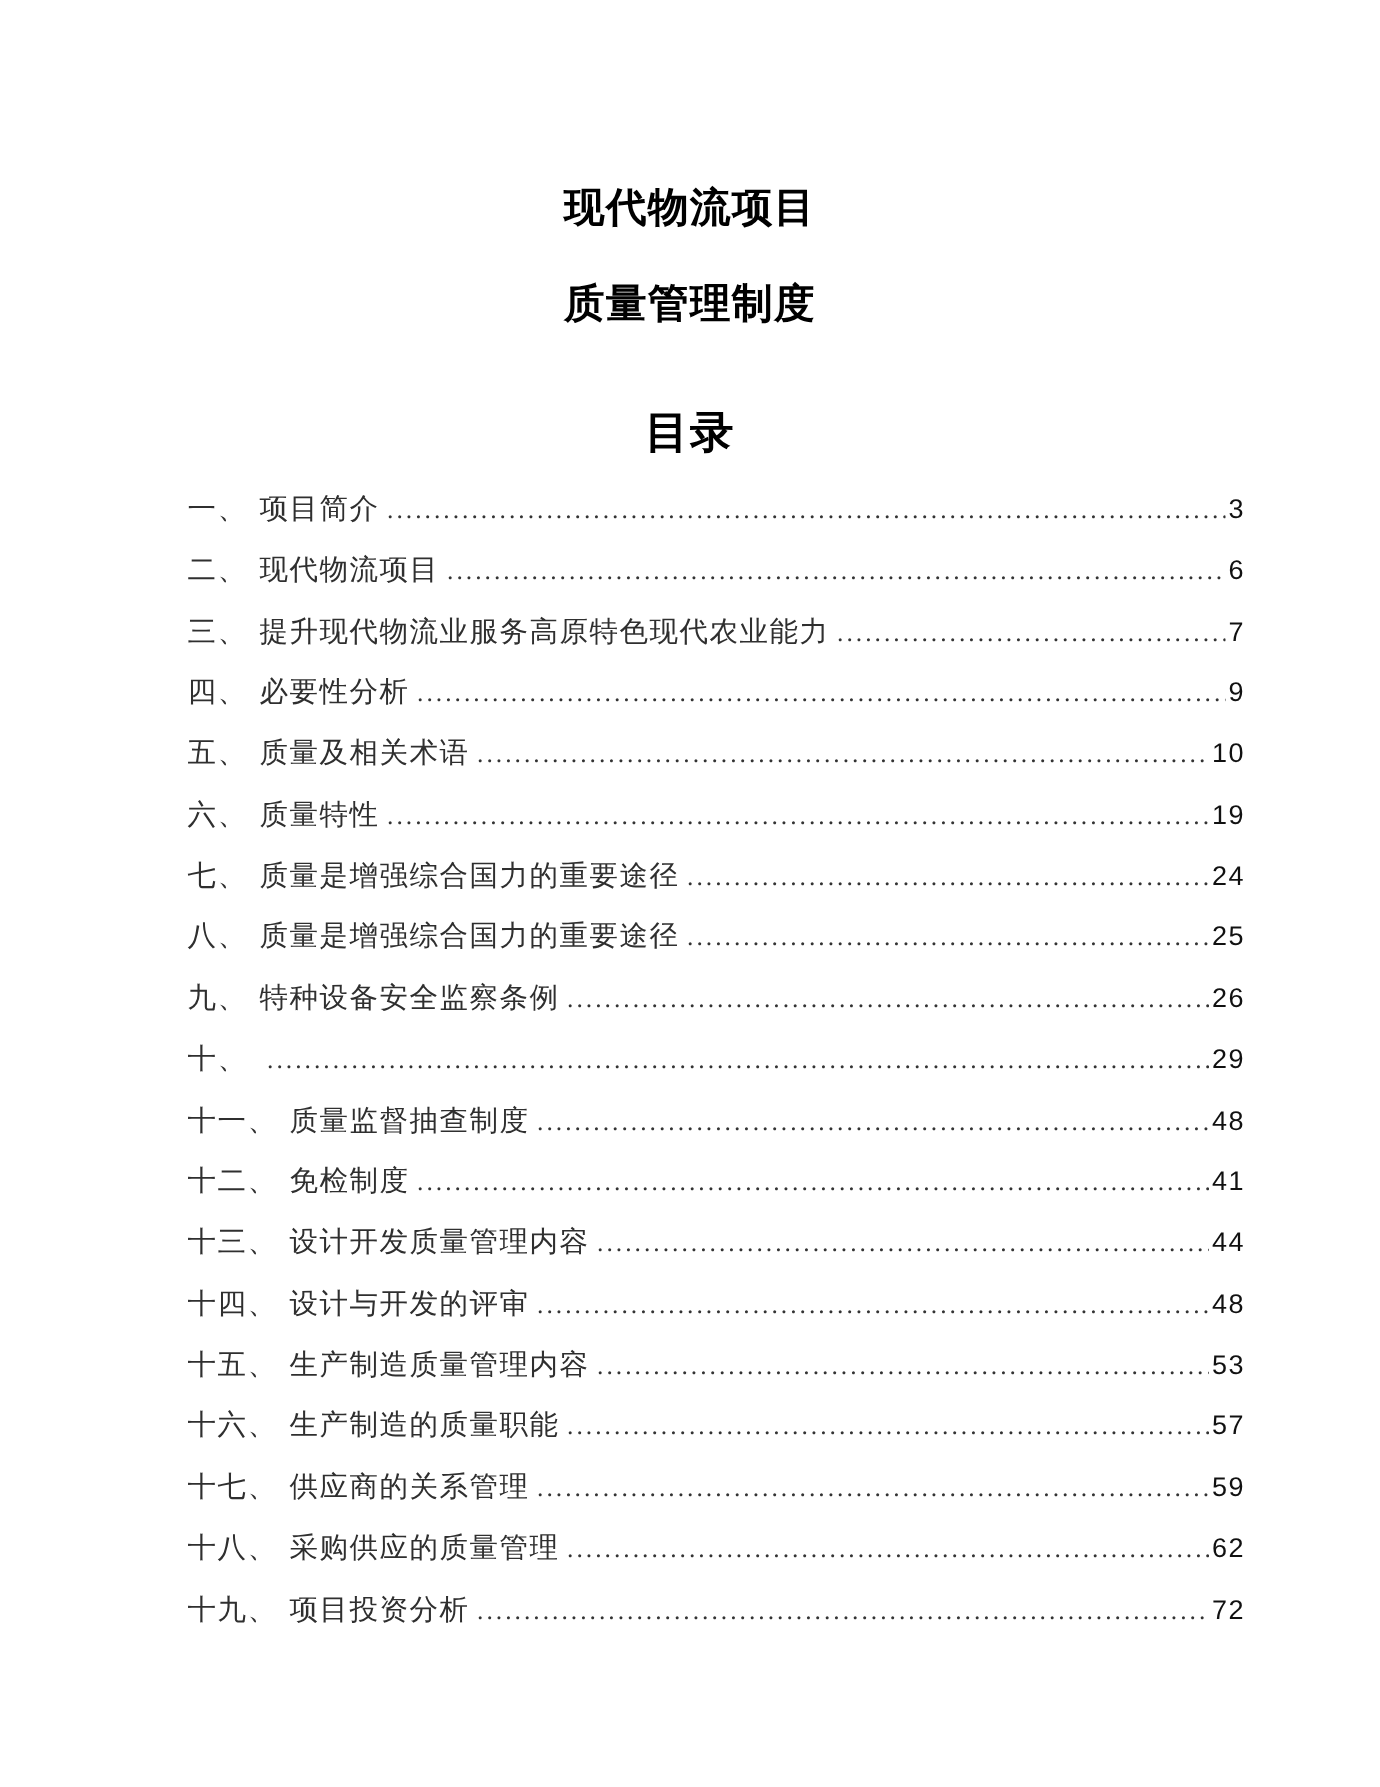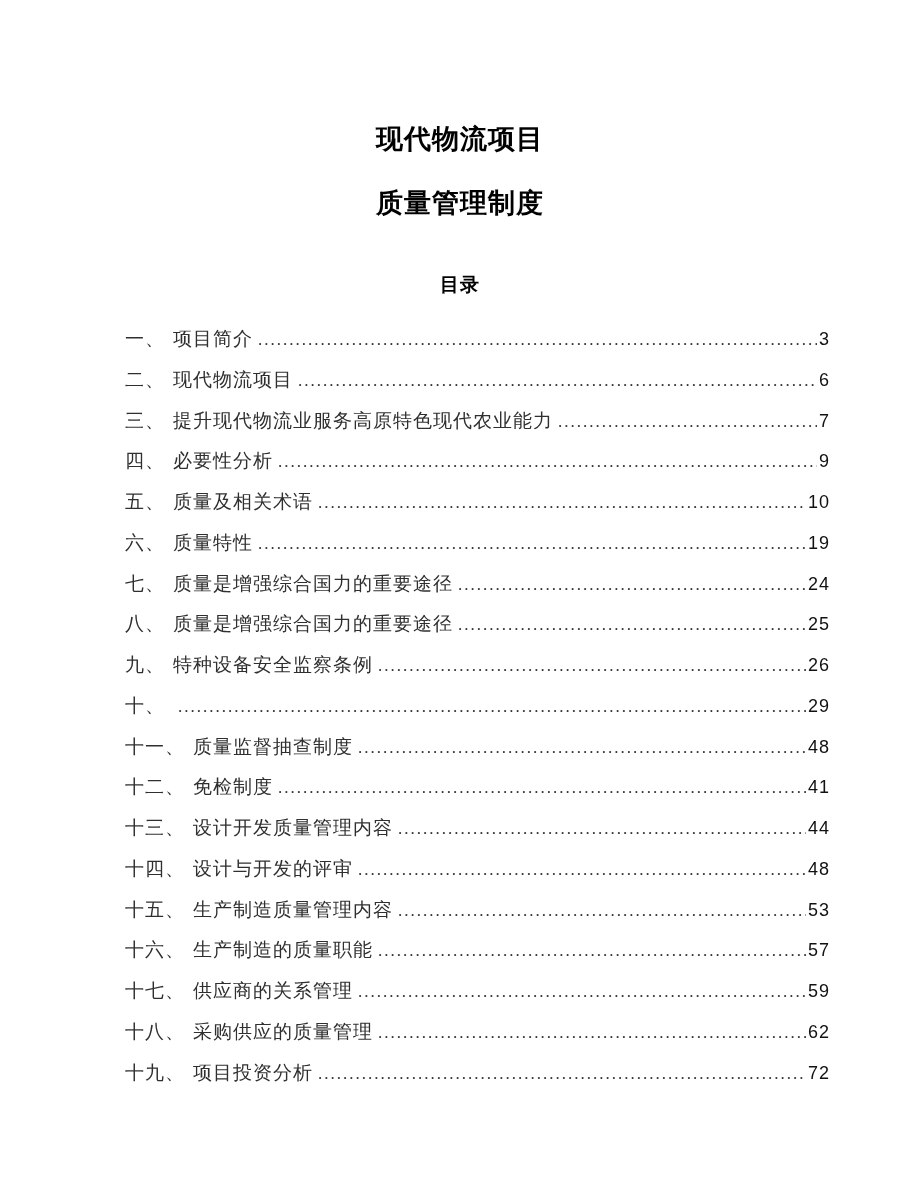--- a/index.html
+++ b/index.html
@@ -31,21 +31,21 @@
   .doc-title.line1 { top: 128px; }
   .doc-title.line2 { top: 192px; }
   .toc-heading {
     position: absolute;
     top: 275px;
     left: 0;
     width: 100%;
     text-align: center;
     font-family: "Liberation Sans", sans-serif;
     font-weight: 700;
-    font-size: 19px;
+    font-size: 29px;
     line-height: 1;
     color: #000000;
     letter-spacing: 1px;
   }
   .toc-list {
     position: absolute;
     top: 319px;
     left: 125px;
     width: 705px;
   }

